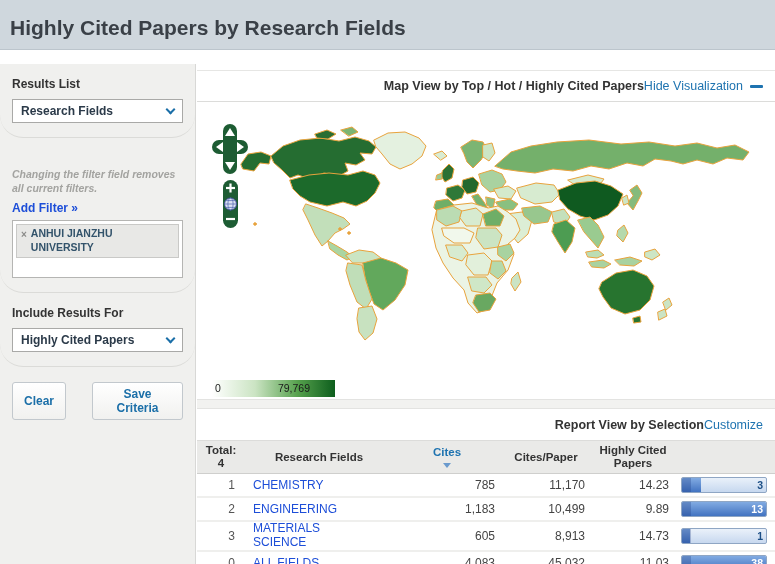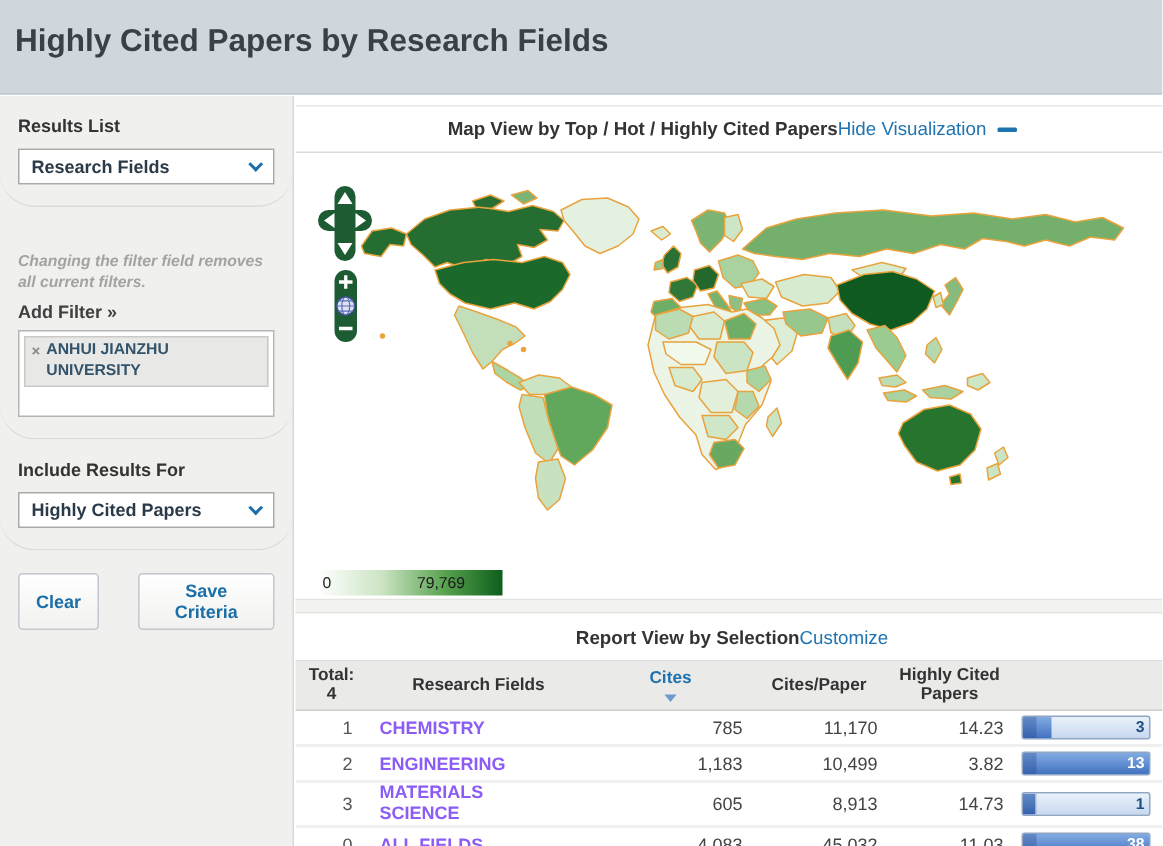--- a/index.html
+++ b/index.html
@@ -3,21 +3,21 @@
 <meta charset="utf-8">
 <style>
   * { box-sizing: border-box; }
   html,body { margin:0; padding:0; }
   body {
     width:775px; height:564px; overflow:hidden; position:relative;
     font-family:"Liberation Sans", sans-serif; background:#ffffff; color:#333;
   }
   
   .page-header {
-    position:absolute; top:0; left:0; width:775px; height:63px;
+    position:absolute; top:0; left:0; width:775px; height:50px;
     background:#CFD7DD; border-bottom:1px solid #BCC5CC;
   }
   .page-header h1 {
     margin:0; padding:16px 0 0 10px; font-size:21px; font-weight:bold; color:#3A4047;
   }
   
   .sidebar {
     position:absolute; top:64px; left:0; width:196px; height:500px;
     background:#F0F0EE; border-right:1px solid #D8D8D6;
   }
@@ -29,59 +29,59 @@
     display:flex; align-items:center; justify-content:space-between; padding:0 8px;
     font-size:12px; font-weight:bold; color:#2B3A49; cursor:pointer;
   }
   .chev { width:7px; height:7px; border-right:2px solid #1B6FA8; border-bottom:2px solid #1B6FA8;
     transform:rotate(45deg); margin-top:-4px; }
   .help-icon {
     width:13px; height:13px; border-radius:50%; background:#2D7BB9; color:#fff;
     font-size:9px; font-weight:bold; display:inline-flex; align-items:center; justify-content:center;
   }
   .filter-note { margin-top:17px; font-size:10.5px; font-style:italic; font-weight:bold; color:#A3A3A0; line-height:1.3; }
-  .add-filter { margin-top:6px; font-size:12px; font-weight:bold; color:#404040; cursor:pointer; }
+  .add-filter { margin-top:6px; font-size:12px; font-weight:bold; color:#1d4ed8; cursor:pointer; }
   .filter-listbox {
     margin-top:5px; background:#fff; border:1px solid #B5B5B3; height:58px; padding:3px; overflow:hidden;
   }
   .filter-chip {
     background:#E8E8E6; border:1px solid #C9C9C7; padding:2px 4px;
     font-size:10.5px; font-weight:bold; color:#33536B; line-height:1.3;
     display:flex; gap:4px; align-items:flex-start; cursor:pointer;
   }
   .chip-x { color:#8A8A88; font-size:10px; margin-top:1px; }
   .btn-row { display:flex; gap:26px; padding-top:2px; }
   .btn {
     background:linear-gradient(#FFFFFF,#F1F1EF); border:1px solid #C2C8CD; border-radius:3px;
     color:#1B6FA8; font-weight:bold; font-size:12px; padding:4px 11px; cursor:pointer;
   }
   
   .main { position:absolute; left:197px; top:64px; width:578px; height:500px; background:#fff; }
   .panel-bar {
     height:32px; border-bottom:1px solid #DCDCDA; display:flex; align-items:center;
-    justify-content:center; padding:0 12px 0 16px; background:#fff;
+    justify-content:flex-end; padding:0 12px 0 16px; background:#fff;
   }
   .panel-bar.mapbar { margin-top:6px; border-top:1px solid #E6E6E4; }
   .panel-title { font-size:12.5px; font-weight:bold; color:#333; }
   .blue-link { font-size:12.5px; font-weight:normal; color:#1E73B0; cursor:pointer; display:flex; align-items:center; gap:7px; }
   .minus-glyph { width:13px; height:3px; background:#1E73B0; border-radius:1px; }
   .map-area { position:relative; width:578px; height:297px; background:#fff; }
   .gap-strip { height:10px; background:#F2F2F0; border-top:1px solid #E3E3E1; border-bottom:1px solid #E3E3E1; }
   
   .rpt-table { width:578px; font-size:12px; }
   .t-row { display:grid; grid-template-columns:48px 148px 108px 90px 84px 1fr; align-items:center; }
   .t-head {
     background:#EAEAE8; border-bottom:1px solid #CFCFCD; min-height:30px;
     font-size:11.5px; font-weight:bold; color:#333;
   }
   .t-head .cell { text-align:center; line-height:1.15; padding:3px 2px; }
   .t-body .t-row { border-bottom:2px solid #EFEFED; min-height:24px; background:#fff; }
   .cell-rank { text-align:right; padding-right:10px; color:#555; }
   .cell-field { padding-left:8px; }
-  .field-link { color:#8b5cf6; font-weight:bold; cursor:pointer; display:inline-block; max-width:100px; line-height:1.15; }
+  .field-link { color:#1d4ed8; font-weight:normal; cursor:pointer; display:inline-block; max-width:100px; line-height:1.15; }
   .cell-num { text-align:right; padding-right:6px; color:#444; }
   .cell-bar { padding-left:6px; }
   .sort-hdr { color:#1E73B0; display:flex; align-items:center; justify-content:center; gap:4px; cursor:pointer;flex-direction:column; }
   .tri-down { width:0; height:0; border-left:4px solid transparent; border-right:4px solid transparent; border-top:5px solid #6A9ACD; }
   .hcp-bar {
     position:relative; width:86px; height:16px; border:1px solid #8FA6C4; border-radius:2px;
     background:linear-gradient(#EAF1FA,#C7D8EF); overflow:hidden;
   }
   .hcp-fill {
     position:absolute; left:0; top:0; bottom:0;
@@ -296,21 +296,21 @@
             <span class="hcp-val">3</span>
           </div>
         </div>
       </div>
 
       <div class="t-row">
         <div class="cell-rank">2</div>
         <div class="cell-field"><span class="field-link">ENGINEERING</span></div>
         <div class="cell-num">1,183</div>
         <div class="cell-num">10,499</div>
-        <div class="cell-num">3.82</div>
+        <div class="cell-num">9.89</div>
         <div class="cell-bar">
           <div class="hcp-bar">
             <div class="hcp-fill" style="width: 100%;"></div>
             <span class="hcp-val on-fill">13</span>
           </div>
         </div>
       </div>
 
       <div class="t-row">
         <div class="cell-rank">3</div>

